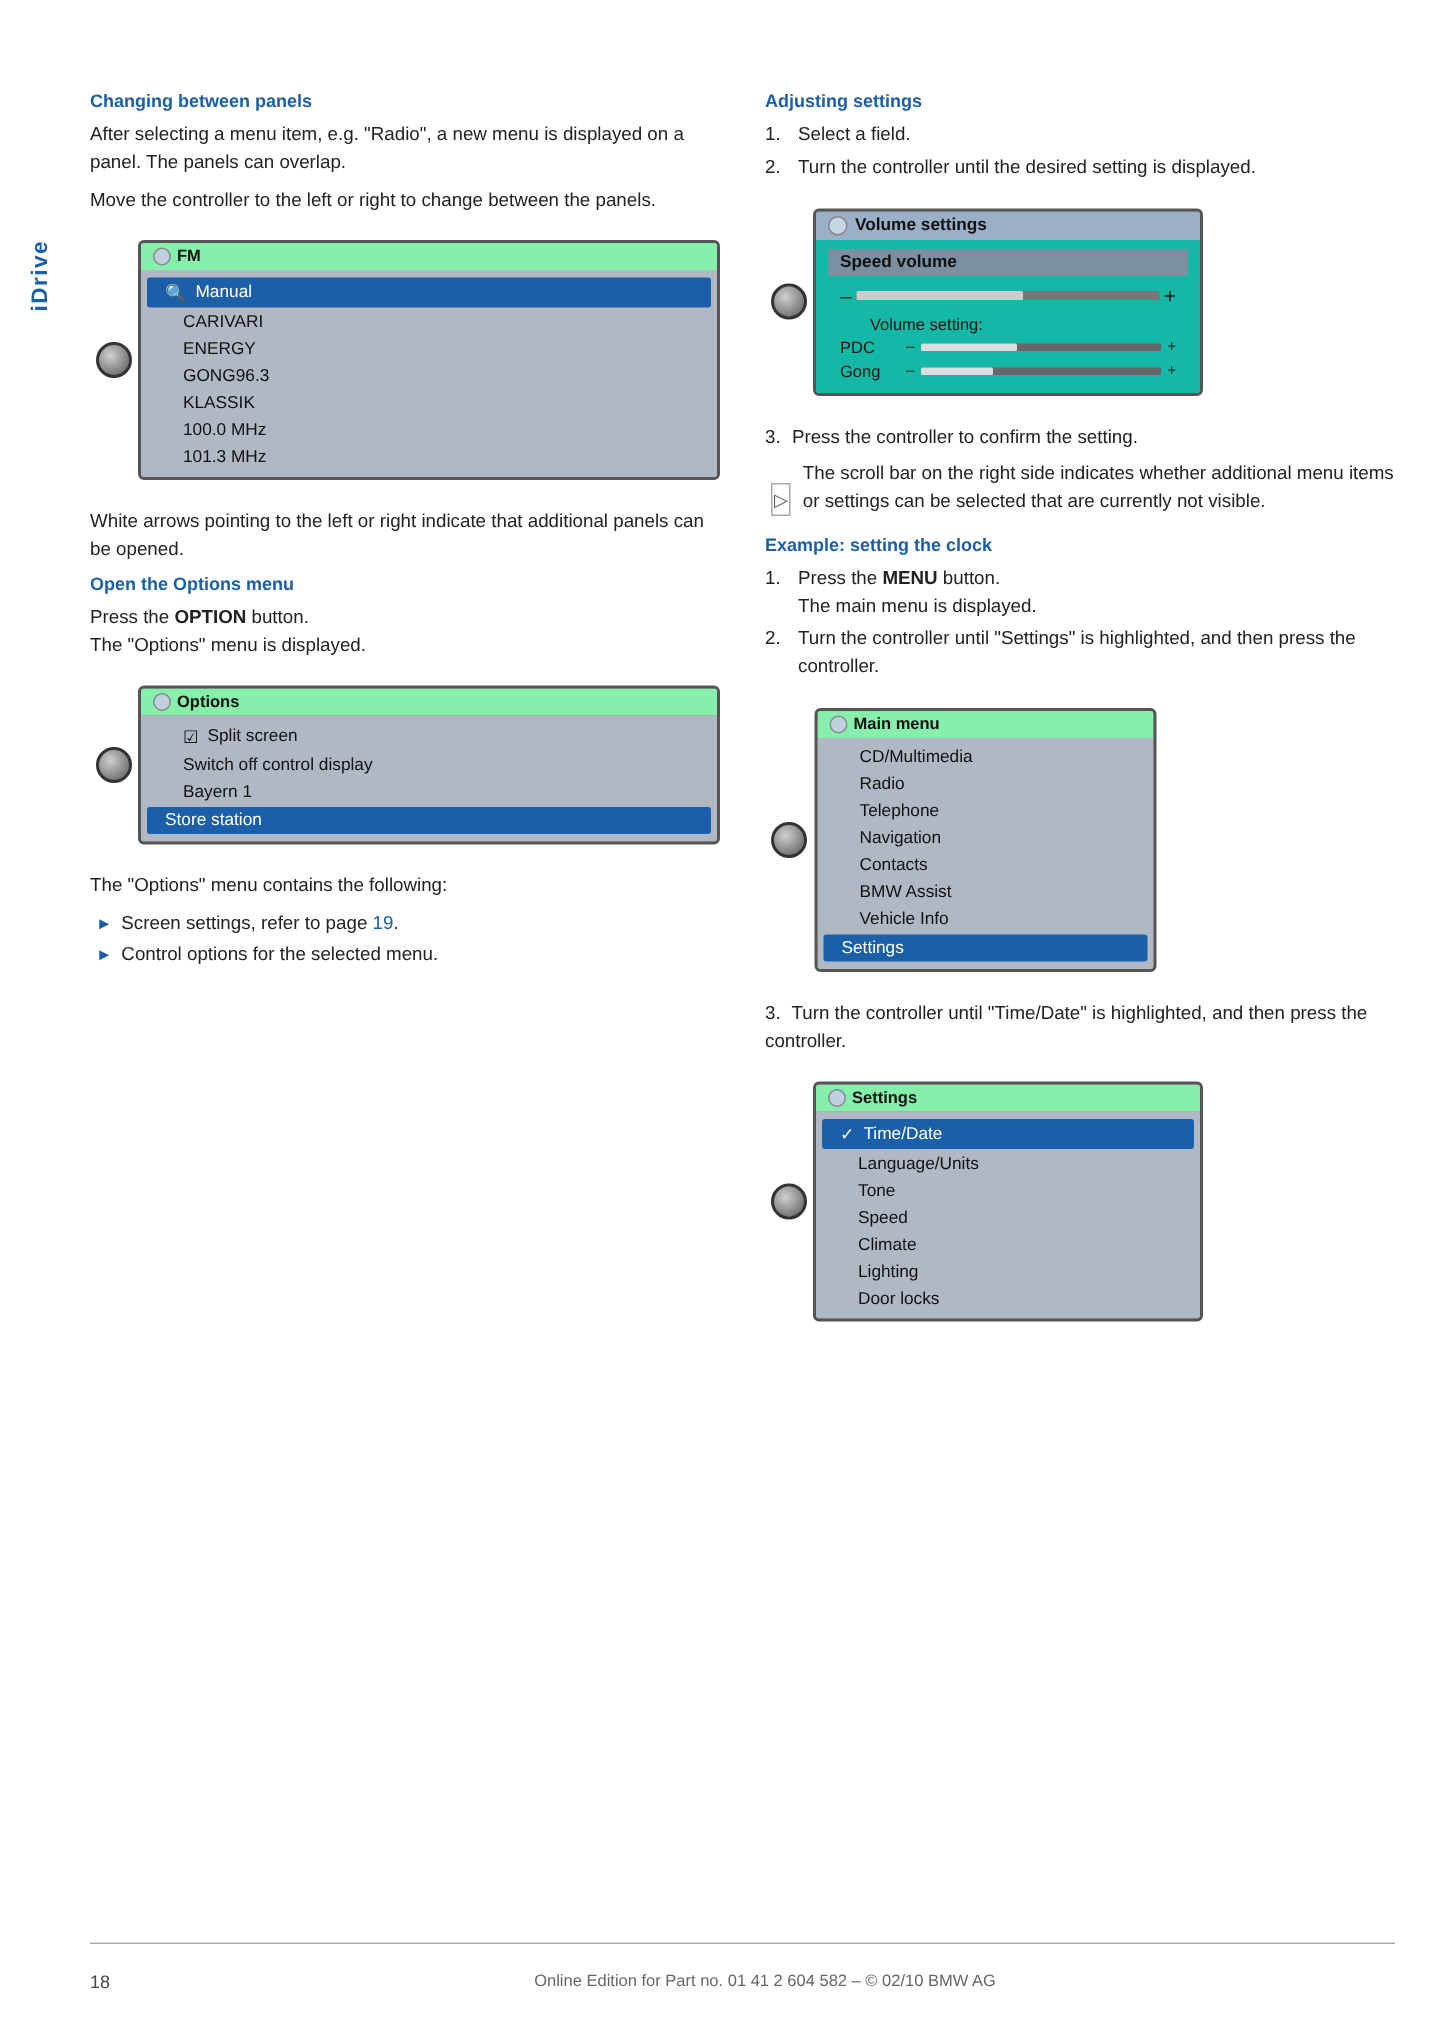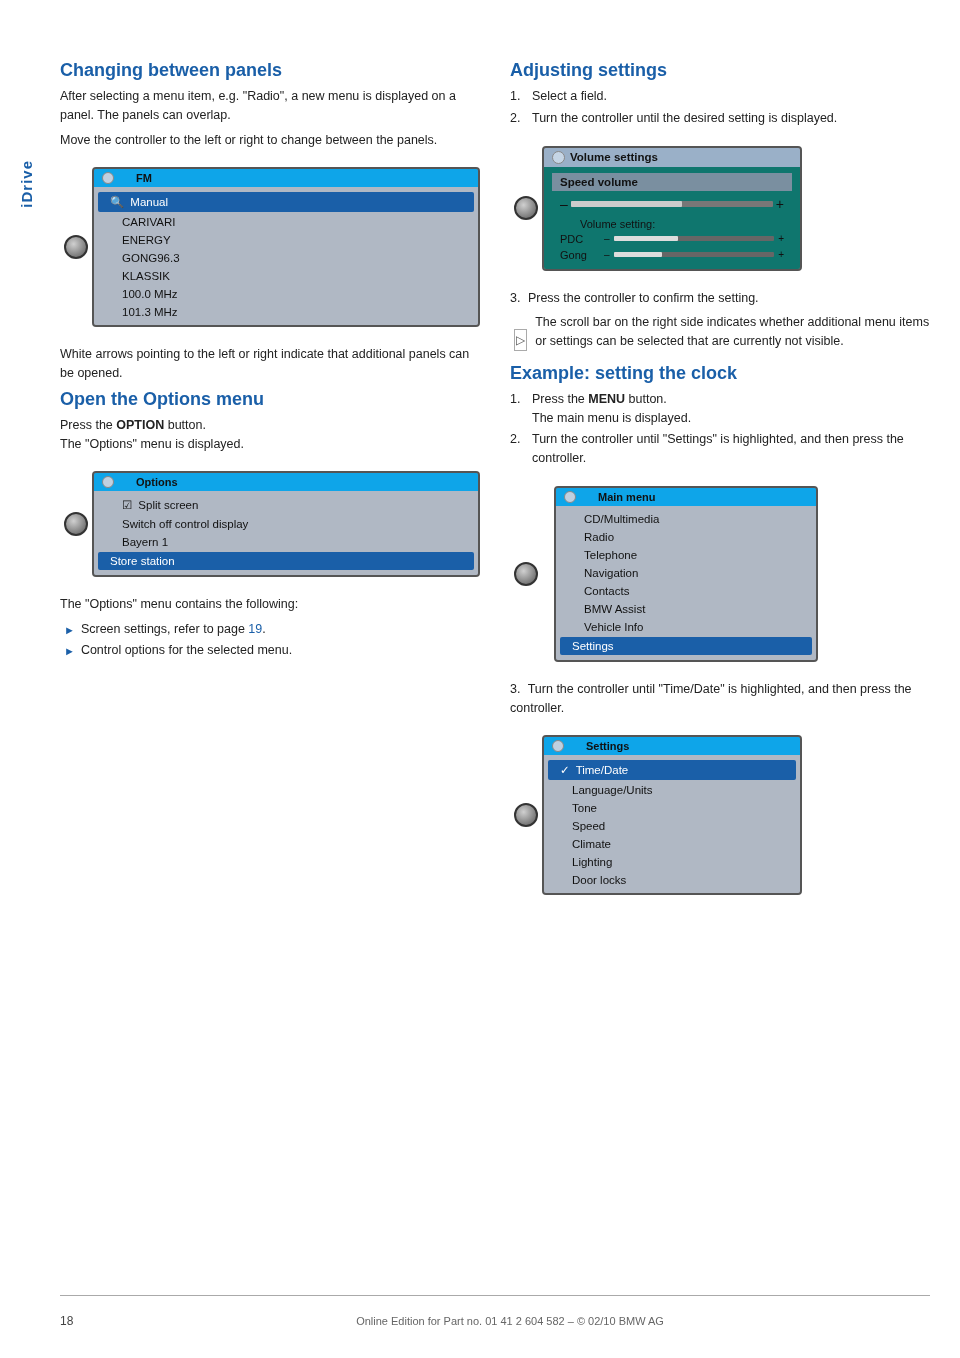--- a/index.html
+++ b/index.html
@@ -47,21 +47,21 @@
     }
 
     .right-col {
       flex: 1;
       max-width: 420px;
     }
 
     
     .section-heading {
       color: #1a5fa8;
-      font-size: 18px;
+      font-size: 12px;
       font-weight: bold;
       margin-bottom: 6px;
       margin-top: 0;
     }
 
     
     .body-text {
       font-size: 12.5px;
       line-height: 1.5;
       color: #222;
@@ -72,28 +72,28 @@
     .screen-mockup {
       background: #888;
       border: 2px solid #555;
       border-radius: 4px;
       margin: 10px 0 10px 0;
       overflow: hidden;
       position: relative;
     }
 
     .screen-mockup .screen-titlebar {
-      background: #0ea5e9;
+      background: #86efac;
       padding: 3px 8px;
       font-size: 11px;
       color: #111;
       font-weight: bold;
       display: flex;
       align-items: center;
-      gap: 22px;
+      gap: 4px;
     }
 
     .screen-mockup .screen-titlebar .icon-circle {
       width: 12px;
       height: 12px;
       border-radius: 50%;
       background: #c0d0e0;
       border: 1px solid #888;
       display: inline-block;
     }
@@ -121,22 +121,22 @@
     }
 
     
     .volume-screen {
       width: 260px;
       margin: 10px 0 10px 0;
     }
 
     
     .main-menu-screen {
-      width: 264px;
-      margin: 10px 12px;
+      width: 228px;
+      margin: 10px 1px;
     }
 
     
     .settings-screen {
       width: 260px;
       margin: 10px 0;
     }
 
     
     .numbered-list {
@@ -261,21 +261,21 @@
       background: radial-gradient(circle at 38% 35%, #d0d0d0, #555);
       border: 2px solid #333;
     }
 
     .screen-content-wrap {
       flex: 1;
     }
 
     
     .vol-screen-body {
-      background: #0f766e;
+      background: #14b8a6;
       padding: 6px 8px;
     }
 
     .vol-title-bar {
       background: #9ab0c8;
       padding: 3px 8px;
       font-size: 11.5px;
       font-weight: bold;
       color: #111;
       display: flex;

